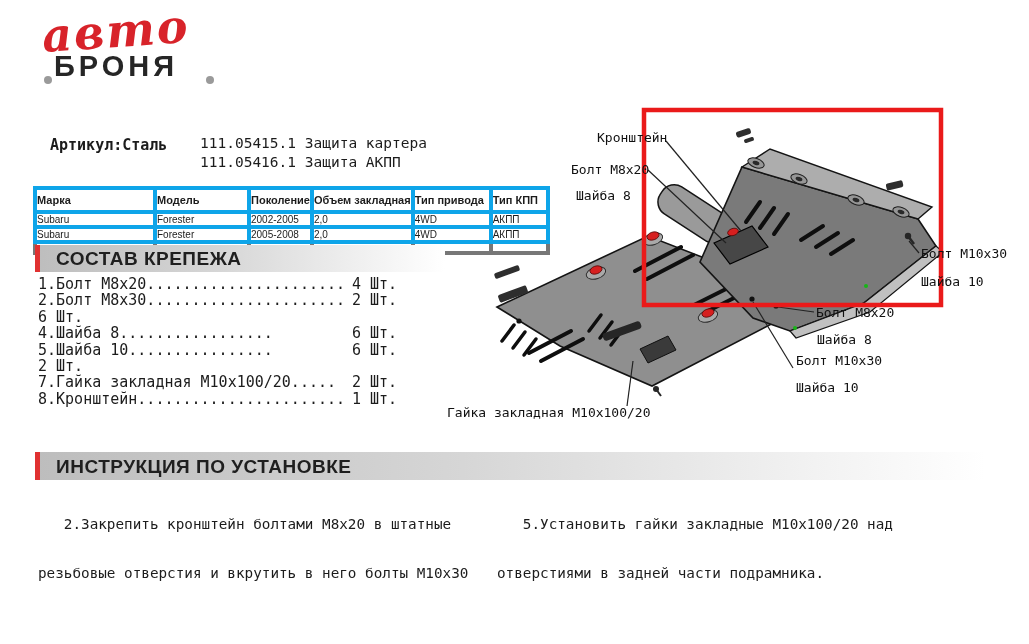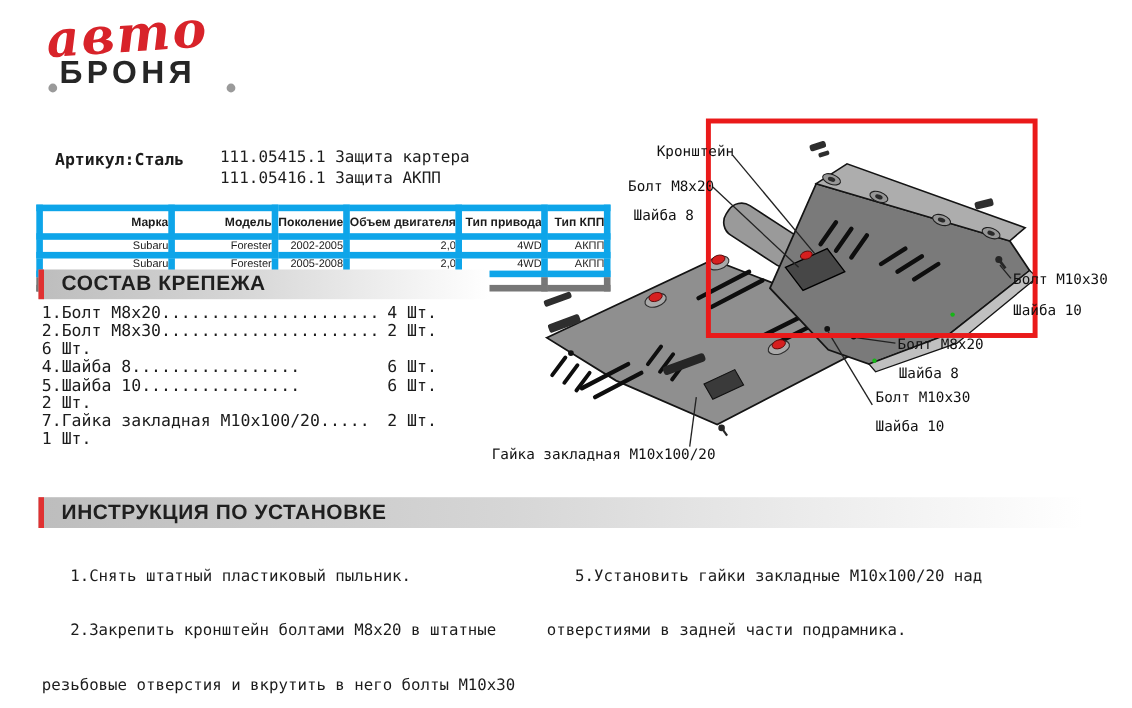--- a/index.html
+++ b/index.html
@@ -14,21 +14,21 @@
       font-size:29px;color:#262626;letter-spacing:4px;}
   .logo-dot{width:8px;height:8px;border-radius:50%;background:#9a9a9a;top:76px;}
 
   
   .article-label{left:50px;top:136px;font-weight:700;font-size:15px;}
   .article-lines{left:200px;top:134px;font-size:14.5px;line-height:18.5px;white-space:pre;}
 
   
   table.fit{position:absolute;left:33px;top:186px;border-collapse:collapse;table-layout:fixed;
       font-family:"Liberation Sans",sans-serif;}
-  table.fit th,table.fit td{border:6px solid #0ea5e9;text-align:right;padding:0;overflow:hidden;white-space:nowrap;}
+  table.fit th,table.fit td{border:4px solid #0ea5e9;text-align:left;padding:0;overflow:hidden;white-space:nowrap;}
   table.fit th{font-size:11px;font-weight:700;height:20px;}
   table.fit td{font-size:10px;height:10px;}
   table.fit tr.sliver td{height:7px;border-color:#777;}
   td.hl{border:1.5px solid #2a2a2a;}
 
   
   .band{height:27px;background:linear-gradient(90deg,#bdbdbd 0%,#d6d6d6 45%,#efefef 78%,#ffffff 100%);}
   .redbar{width:5px;background:#e03131;}
   .band-title{font-family:"Liberation Sans",sans-serif;font-weight:800;font-size:19px;color:#1f1f1f;letter-spacing:0.5px;}
 
@@ -65,21 +65,21 @@
       <col style="width:60px">
     <col style="width:98px">
       <col style="width:78px">
       <col style="width:57px">
   </colgroup>
   <tbody>
       <tr>
     <th>Марка</th>
     <th>Модель</th>
     <th>Поколение</th>
-    <th>Объем двигателя</th>
+    <th>Объем закладная</th>
     <th>Тип привода</th>
     <th>Тип КПП</th>
   </tr>
   <tr>
     <td>Subaru</td>
     <td>Forester</td>
     <td>2002-2005</td>
     <td>2,0</td>
     <td>4WD</td>
     <td class="hl">АКПП</td>
@@ -108,29 +108,28 @@
 <div class="abs band-title" style="left:56px;top:248px;">СОСТАВ КРЕПЕЖА</div>
 
 <div class="abs fast-list">
   <div class="fast-row"><span class="fast-label">1.Болт М8х20......................</span><span>4 Шт.</span></div>
   <div class="fast-row"><span class="fast-label">2.Болт М8х30......................</span><span>2 Шт.</span></div>
   <div class="fast-row"><span>6 Шт.</span></div>
   <div class="fast-row"><span class="fast-label">4.Шайба 8.................</span><span>6 Шт.</span></div>
   <div class="fast-row"><span class="fast-label">5.Шайба 10................</span><span>6 Шт.</span></div>
   <div class="fast-row"><span>2 Шт.</span></div>
   <div class="fast-row"><span class="fast-label">7.Гайка закладная М10х100/20.....</span><span>2 Шт.</span></div>
-  <div class="fast-row"><span>1 Шт.</span></div>
+  <div class="fast-row"><span class="fast-label">8.Кронштейн.......................</span><span>1 Шт.</span></div>
 </div>
 
 <div class="abs band" style="left:35px;top:452px;width:950px;height:28px;"></div>
 <div class="abs redbar" style="left:35px;top:452px;height:28px;"></div>
 <div class="abs band-title" style="left:56px;top:456px;">ИНСТРУКЦИЯ ПО УСТАНОВКЕ</div>
 
 <div class="abs instr-col col-left">
-  <div>   1.Снять штатный пластиковый пыльник.</div>
   <div>   2.Закрепить кронштейн болтами М8х20 в штатные</div>
   <div>резьбовые отверстия и вкрутить в него болты М10х30</div>
   
   
   
   
   
   
   
 </div>

